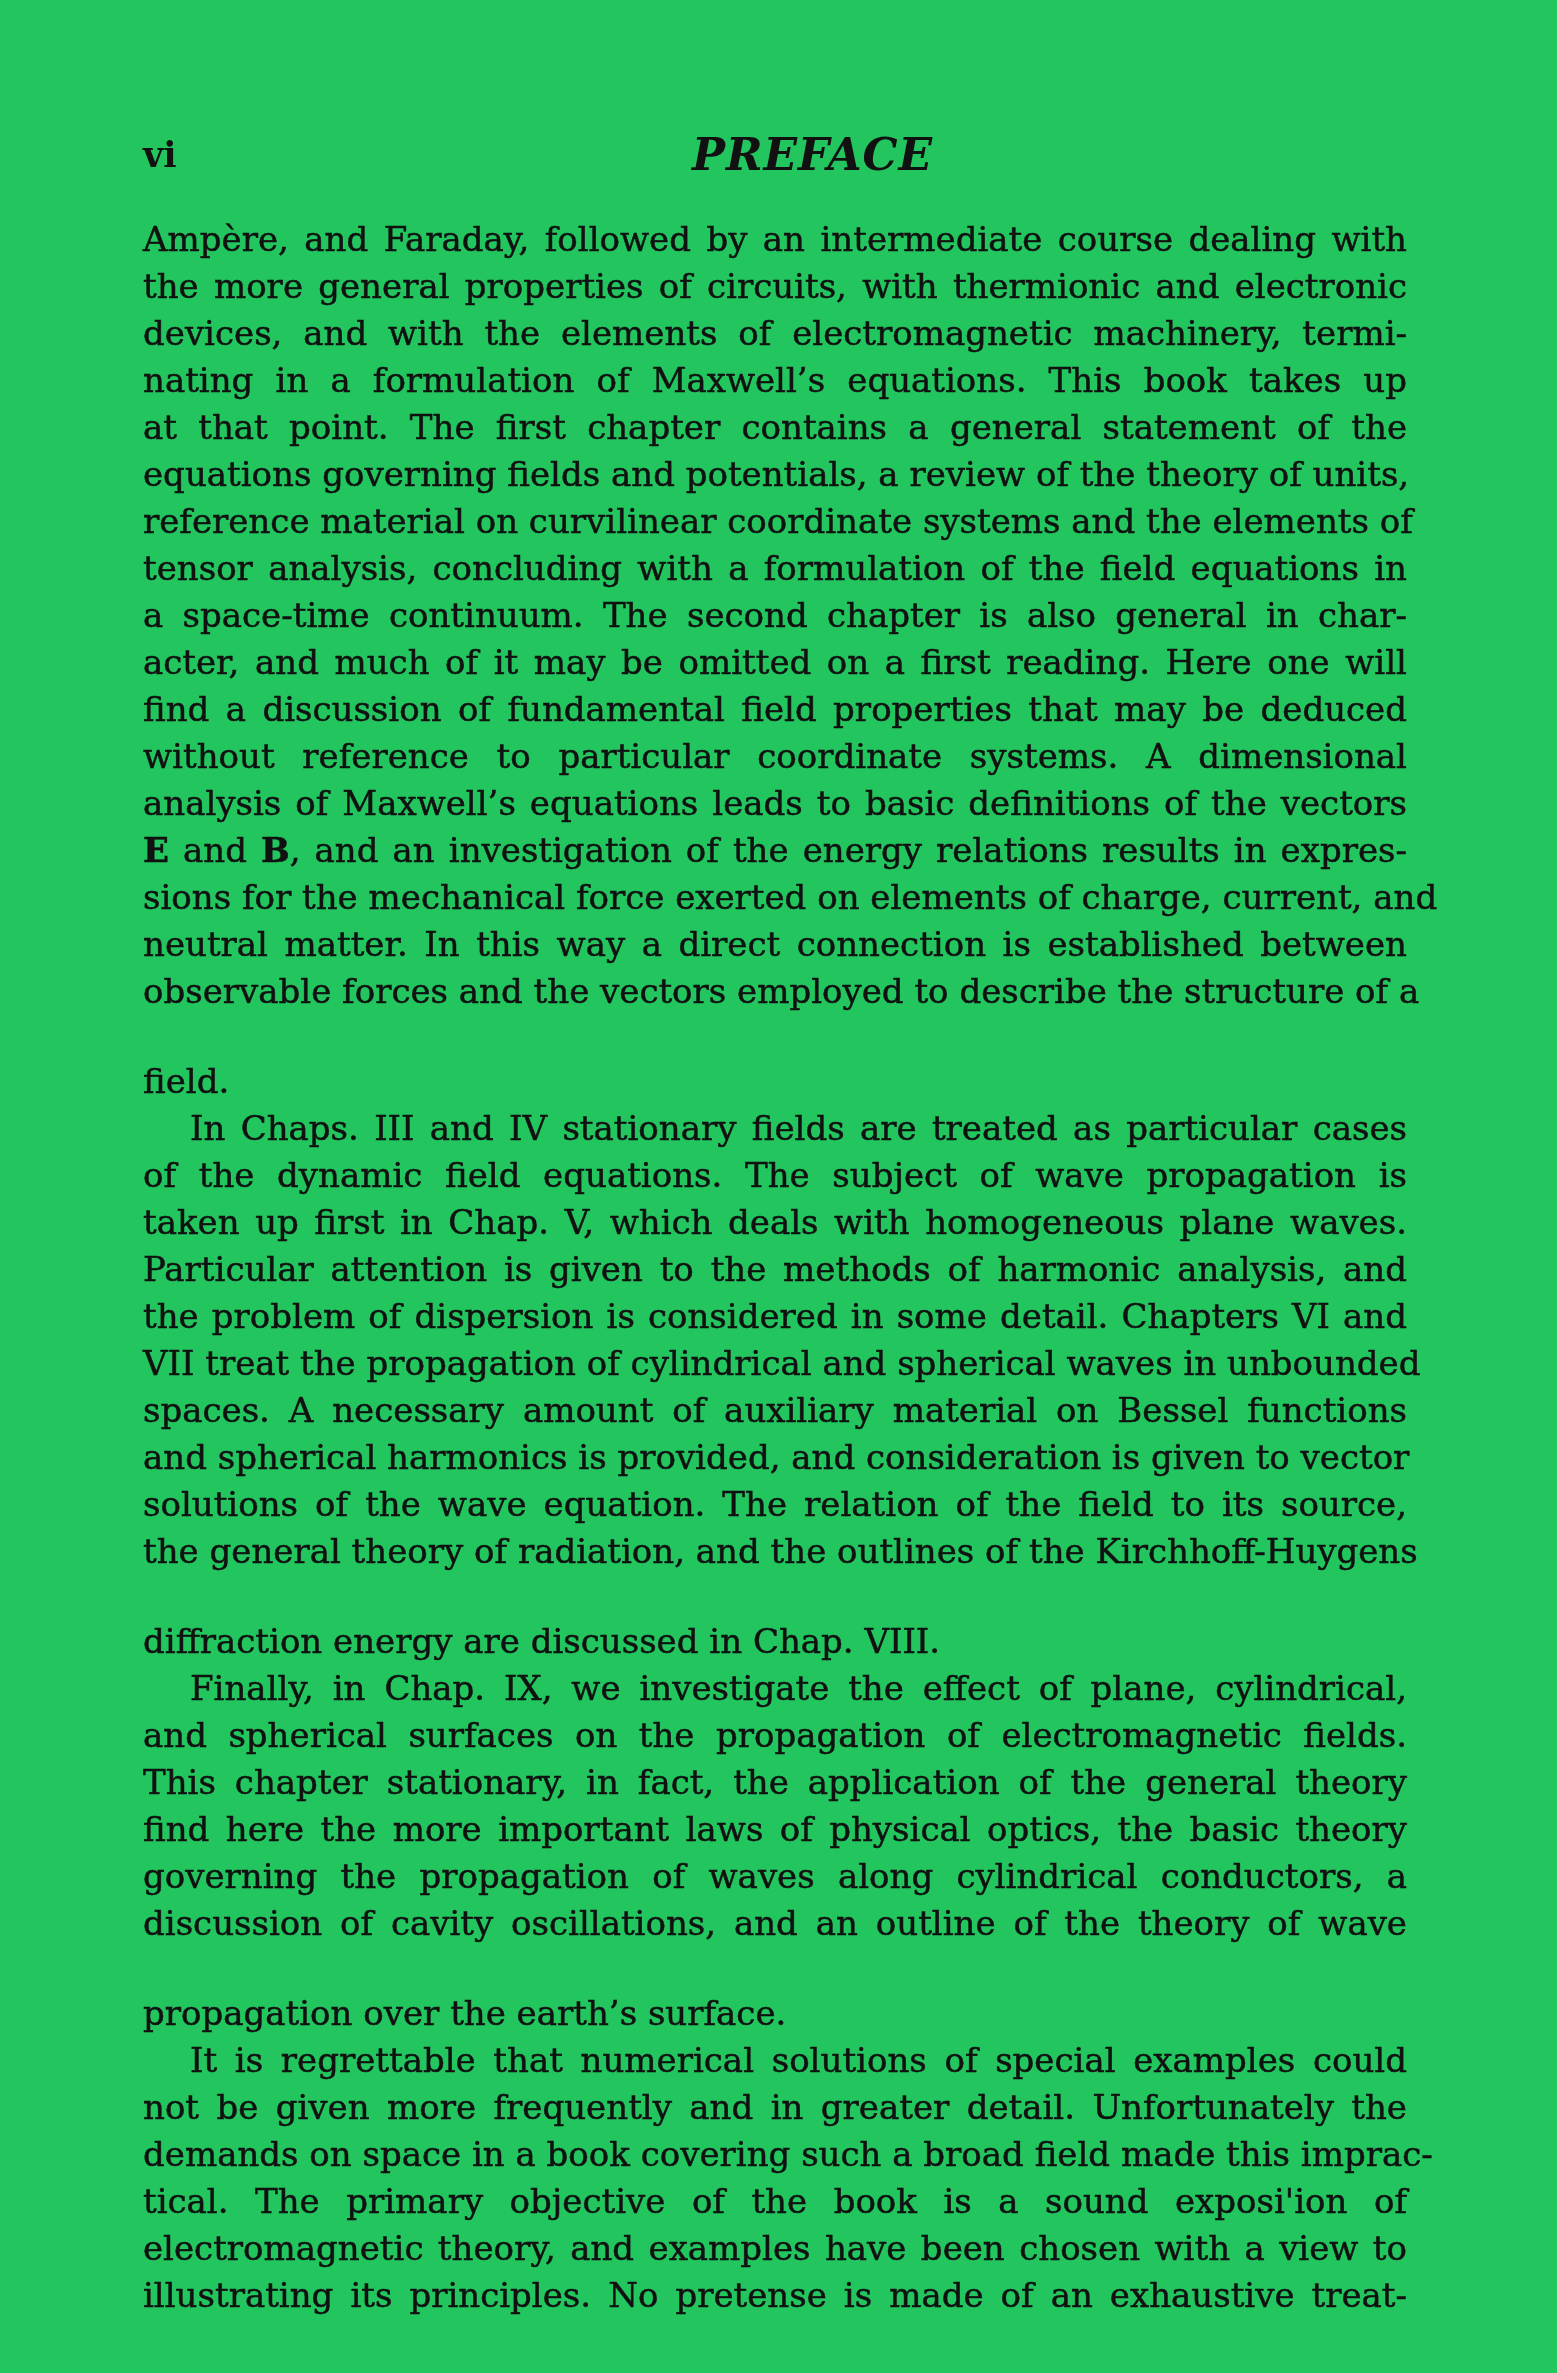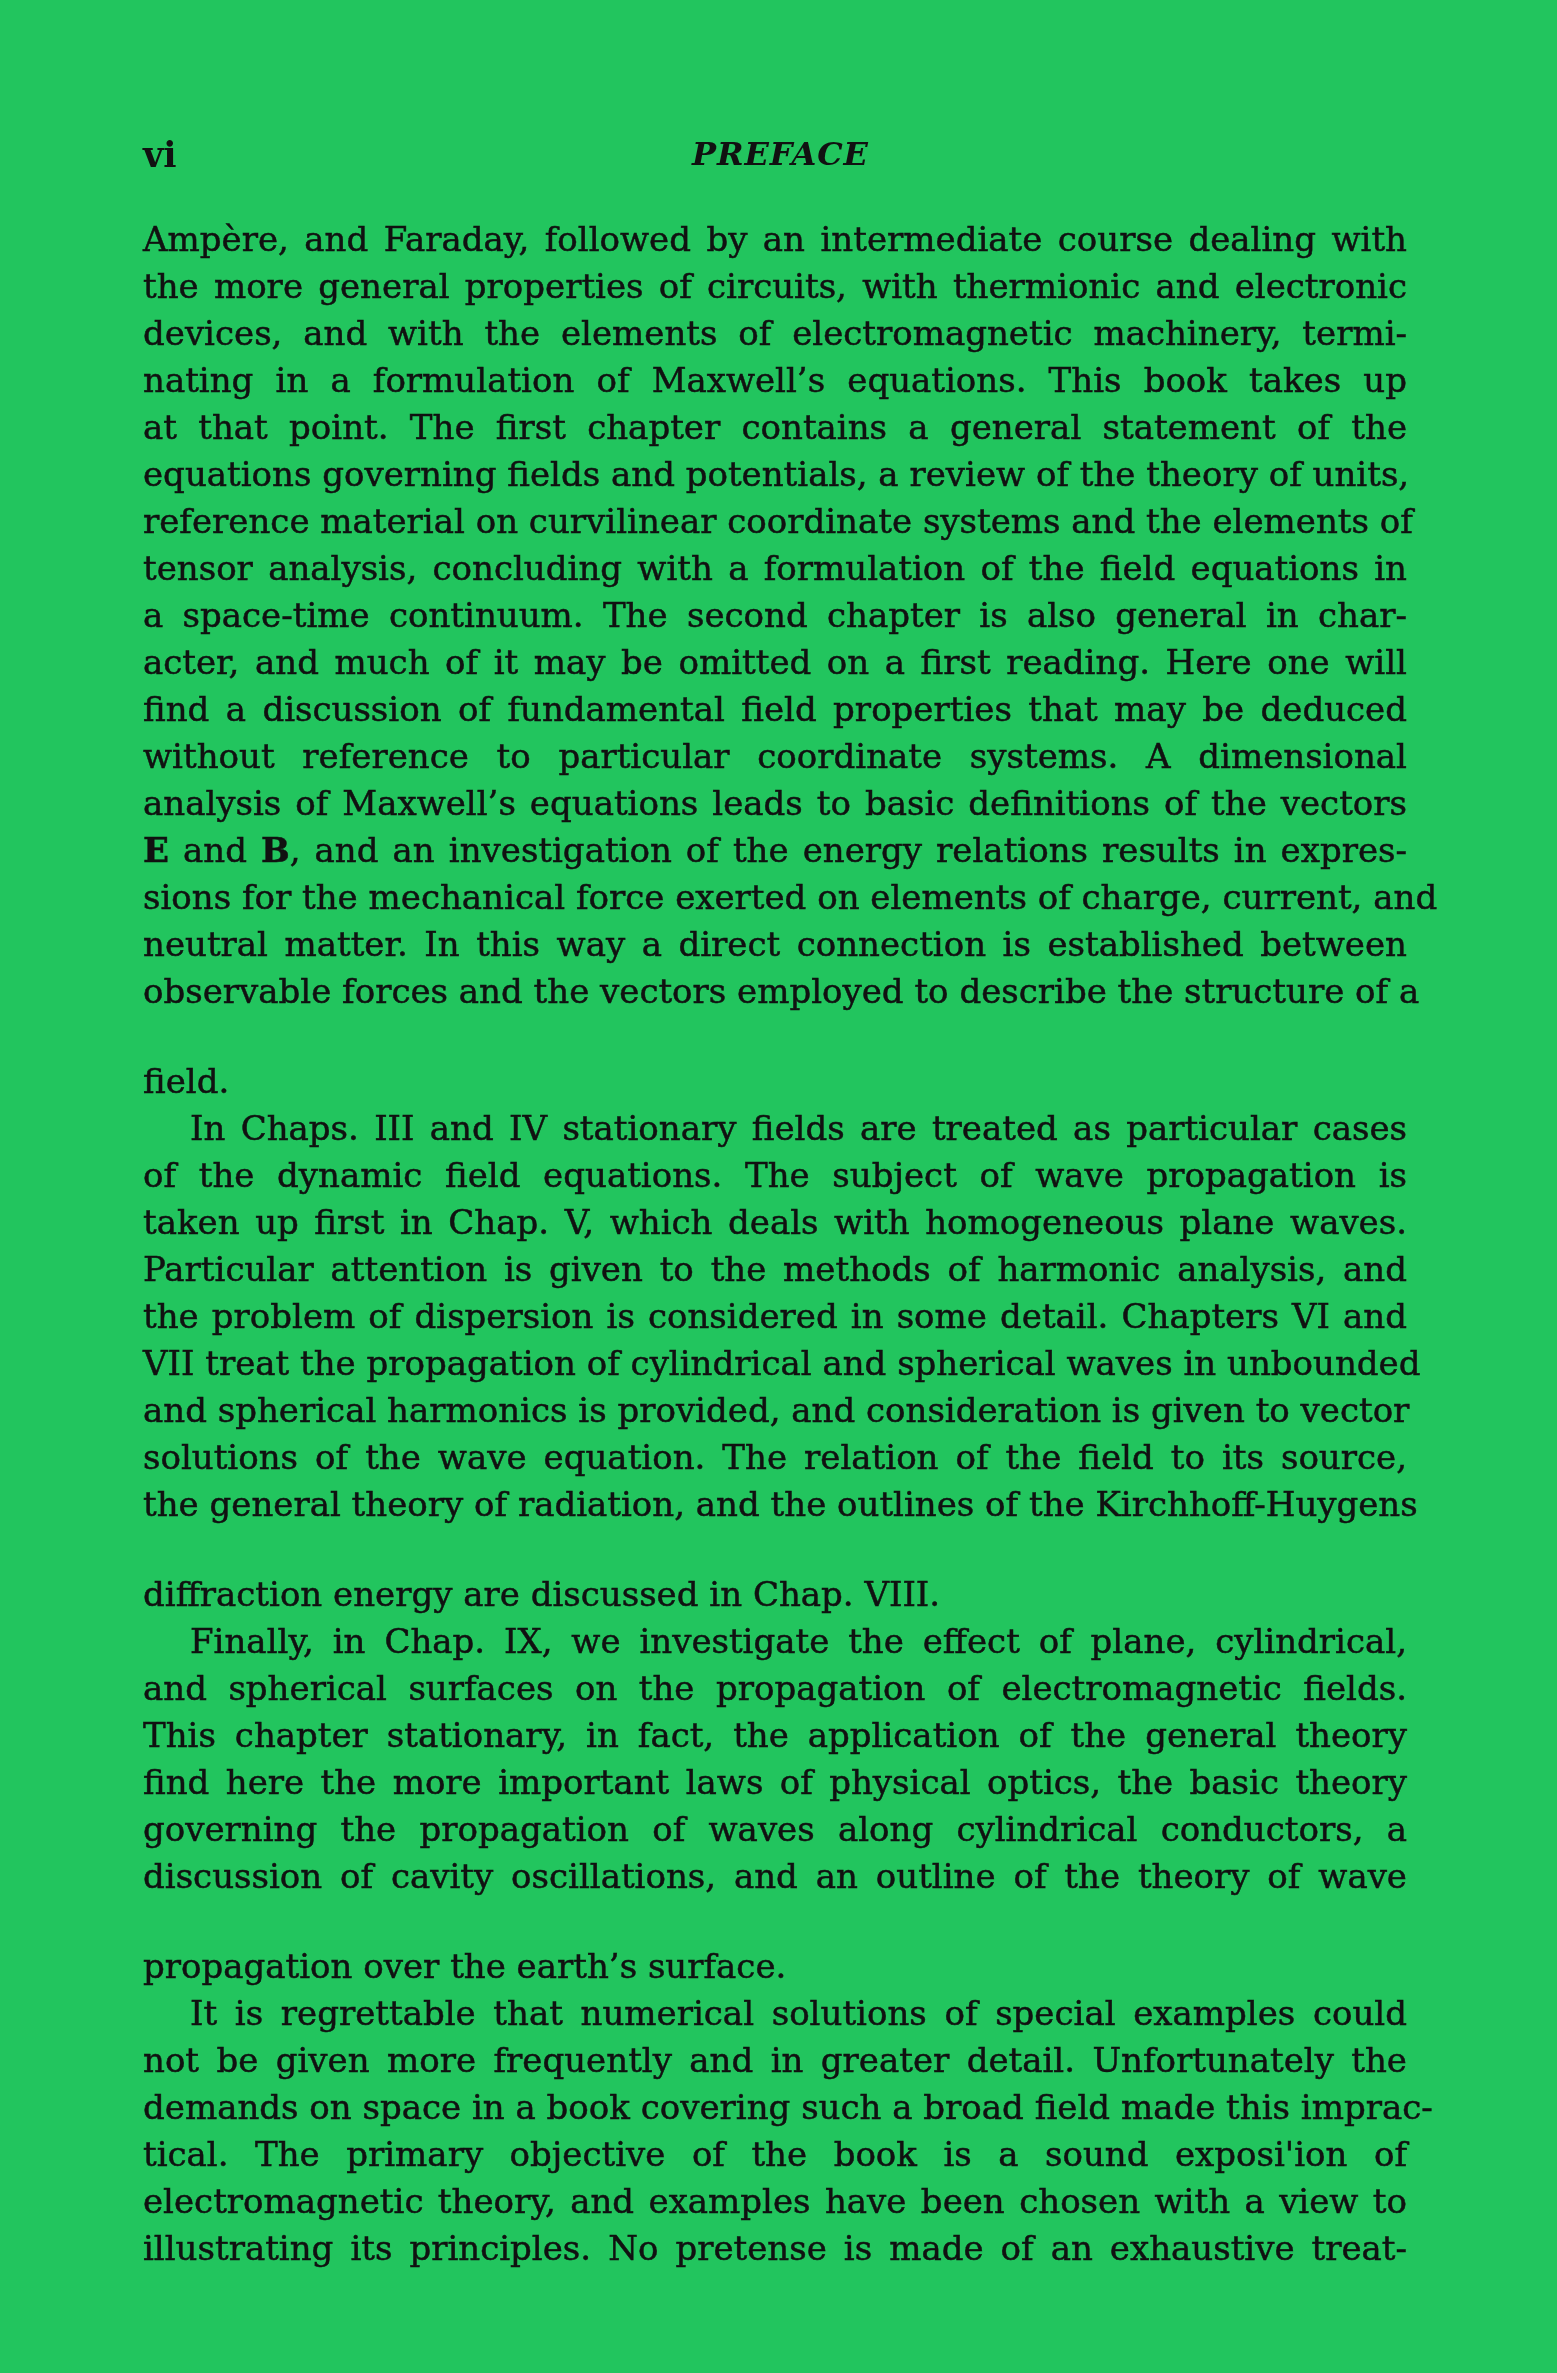--- a/index.html
+++ b/index.html
@@ -6,21 +6,21 @@
   body { width: 1558px; height: 2373px; position: relative; overflow: hidden; }
   .page { position: absolute; left: 0; top: 0; width: 1558px; height: 2373px; background: #22c55e; color: #111111; }
   .folio {
     position: absolute; left: 143px; top: 134px;
     font-family: "DejaVu Serif", serif; font-weight: bold; font-size: 35px;
     line-height: 41px; color: #111;
   }
   .running-head {
     position: absolute; left: 692px; top: 134px; width: 168px;
     font-family: "DejaVu Serif", serif; font-weight: bold; font-style: italic;
-    font-size: 32px; line-height: 41px; letter-spacing: 0.9px; color: #111;
+    font-size: 44px; line-height: 41px; letter-spacing: 0.9px; color: #111;
   }
   .body-text {
     position: absolute; left: 143px; top: 216px; width: 1264px;
     font-family: "DejaVu Serif", serif; font-size: 34px; color: #111;
   }
   .line {
     height: 47px; line-height: 47px; white-space: nowrap;
     text-align: justify; text-align-last: justify; overflow: visible;
     -webkit-text-stroke: 0.5px #111;
   }
@@ -55,20 +55,21 @@
         <div class="line">observable forces and the vectors employed to describe the structure of a</div>
         <div class="line last">field.</div>
       </div>
       <div>
         <div class="line indent">In Chaps. III and IV stationary fields are treated as particular cases</div>
         <div class="line">of the dynamic field equations.  The subject of wave propagation is</div>
         <div class="line">taken up first in Chap. V, which deals with homogeneous plane waves.</div>
         <div class="line">Particular attention is given to the methods of harmonic analysis, and</div>
         <div class="line">the problem of dispersion is considered in some detail.  Chapters VI and</div>
         <div class="line">VII treat the propagation of cylindrical and spherical waves in unbounded</div>
+        <div class="line">spaces.  A necessary amount of auxiliary material on Bessel functions</div>
         <div class="line">and spherical harmonics is provided, and consideration is given to vector</div>
         <div class="line">solutions of the wave equation.  The relation of the field to its source,</div>
         <div class="line">the general theory of radiation, and the outlines of the Kirchhoff-Huygens</div>
         <div class="line last">diffraction energy are discussed in Chap. VIII.</div>
       </div>
       <div>
         <div class="line indent">Finally, in Chap. IX, we investigate the effect of plane, cylindrical,</div>
         <div class="line">and spherical surfaces on the propagation of electromagnetic fields.</div>
         <div class="line">This chapter stationary, in fact, the application of the general theory</div>
         <div class="line">find here the more important laws of physical optics, the basic theory</div>

